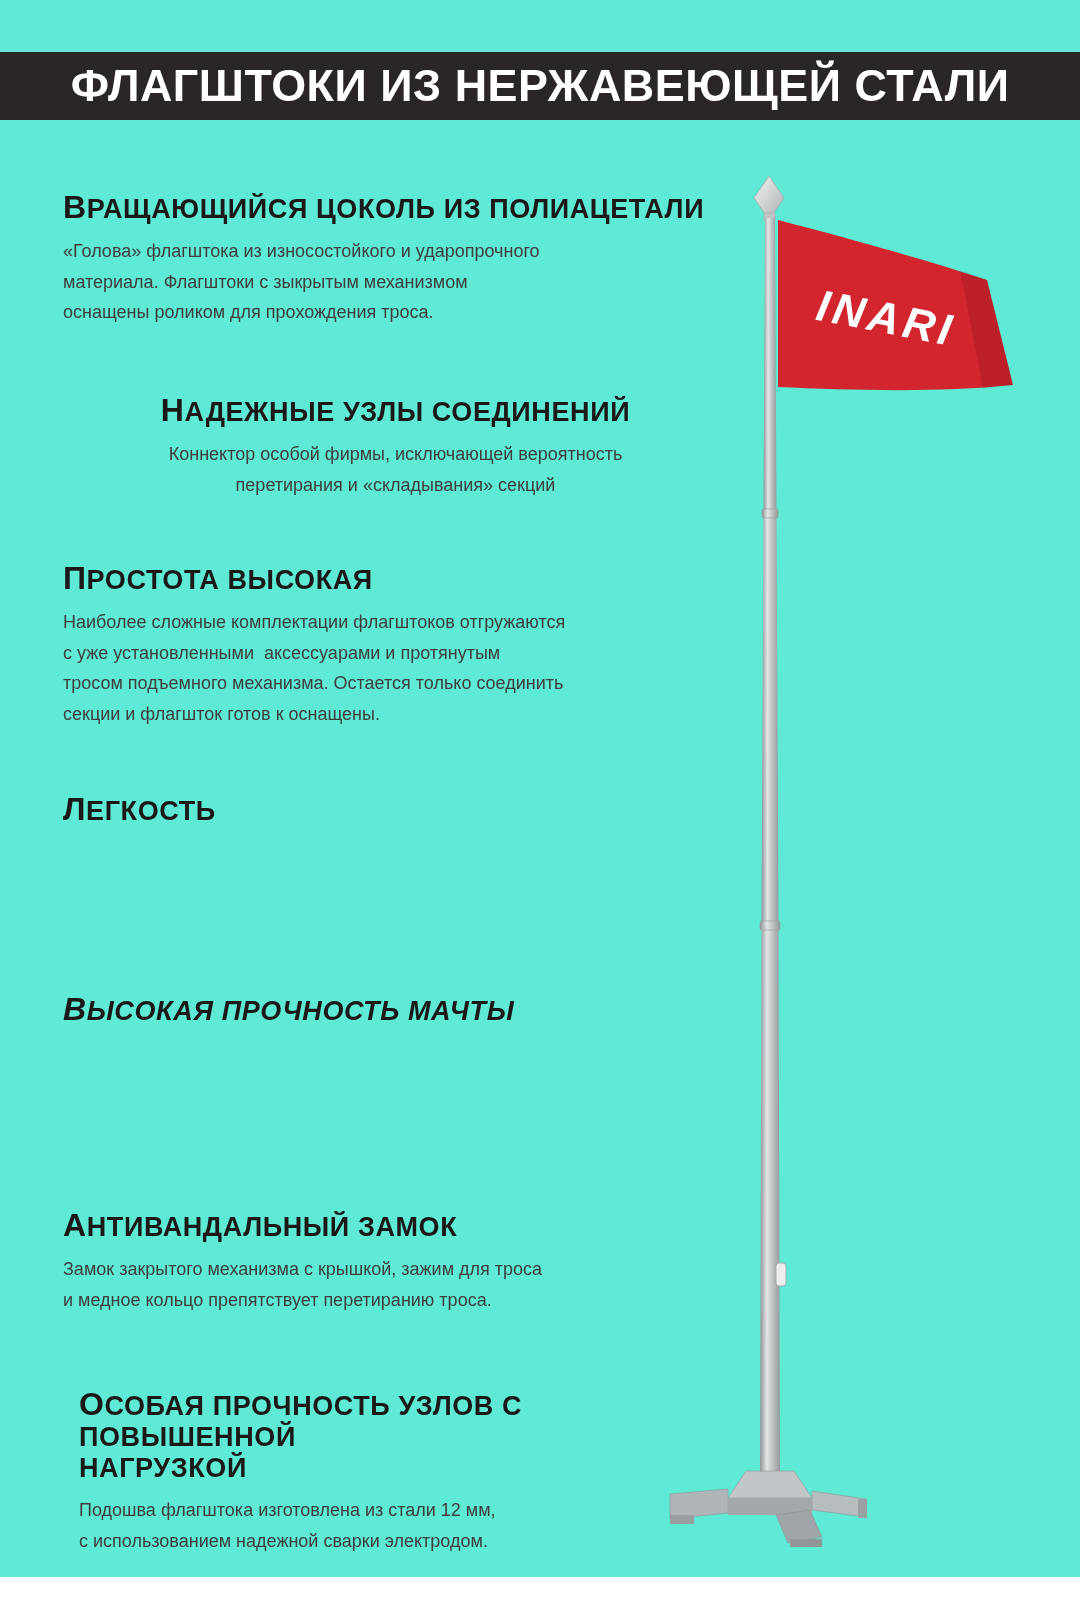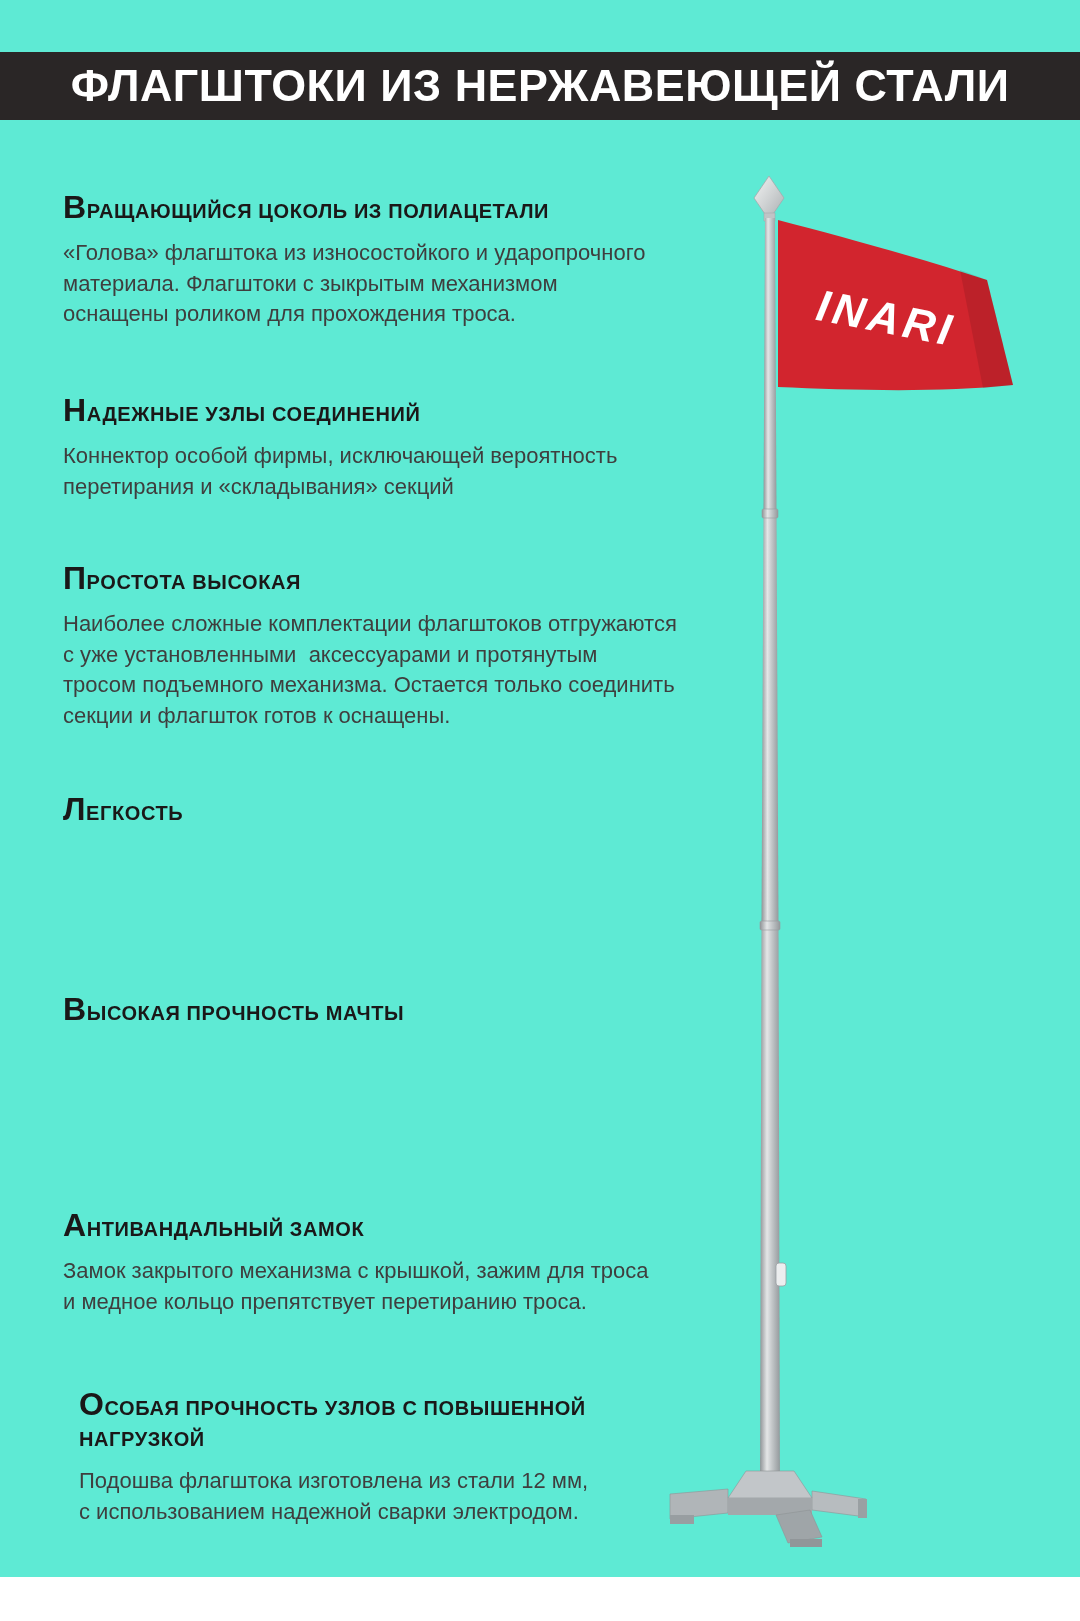--- a/index.html
+++ b/index.html
@@ -29,42 +29,42 @@
     transform: scaleX(1.02);
   }
   .section {
     position: absolute;
     left: 63px;
     width: 665px;
   }
   .section h2 {
     margin: 0;
     color: #1a1818;
-    font-size: 20px;
+    font-size: 27px;
     line-height: 31px;
     font-weight: bold;
     letter-spacing: 0.6px;
     white-space: pre-line;
   }
   .section h2::first-letter {
     font-size: 32px;
   }
   .section p {
     margin: 11px 0 0 0;
     color: #3f3e3e;
-    font-size: 22px;
+    font-size: 18px;
     line-height: 30.5px;
     font-weight: normal;
     white-space: pre-wrap;
   }
   .sec-1 { top: 192px; }
-  .sec-2 { top: 395px; }
+  .sec-2 { top: 395px; text-align: center; }
   .sec-3 { top: 563px; }
   .sec-4 { top: 794px; }
-  .sec-5 { top: 994px; }
+  .sec-5 { top: 994px; font-style: italic; }
   .sec-6 { top: 1191px; margin-top: 19px; }
   .sec-7 { top: 1389px; margin-left: 16px; }
   .flagpole-wrap {
     position: absolute;
     left: 600px; top: 160px;
     width: 480px; height: 1410px;
   }
   .flag-text {
     font-family: "Liberation Sans", sans-serif;
     font-weight: bold;

